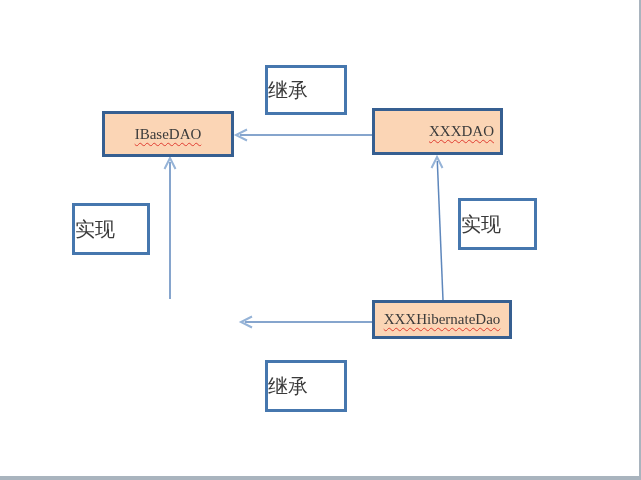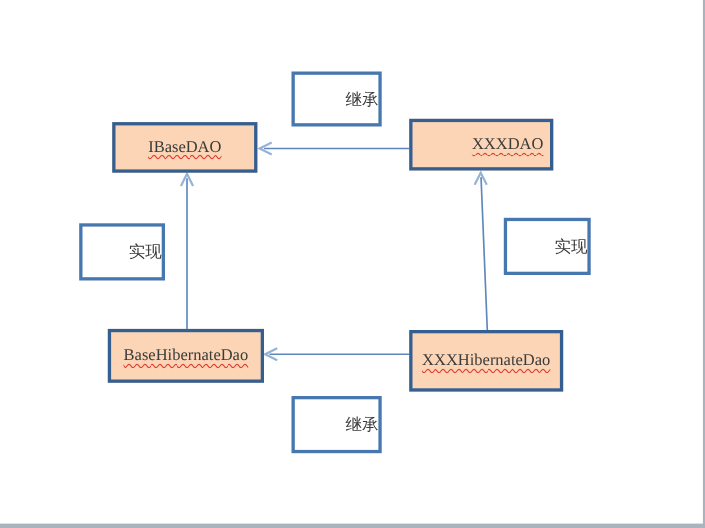--- a/index.html
+++ b/index.html
@@ -43,29 +43,29 @@
     text-decoration-thickness: 1px;
     text-underline-offset: 3px;
   }
   .edge-label {
     position: absolute;
     box-sizing: border-box;
     background: #ffffff;
     border: 3px solid #4677ae;
     display: flex;
     align-items: center;
-    justify-content: flex-end;
-    font-size: 15px;
+    justify-content: flex-start;
+    font-size: 20px;
     color: #3b3b3b;
   }
   
   #node-ibasedao        { left:102px; top:111px; width:132px; height:46px; }
   #node-xxxdao          { left:372px; top:108px; width:131px; height:47px;padding-left:48px; }
   #node-basehibernatedao{ left: 98px; top:299px; width:142px; height:49px; }
-  #node-xxxhibernatedao { left:372px; top:300px; width:140px; height:56px; }
+  #node-xxxhibernatedao { left:372px; top:300px; width:140px; height:39px; }
   
   #label-inherit-top     { left:265px; top: 65px; width:82px; height:50px; }
   #label-implement-left  { left: 72px; top:203px; width:78px; height:52px; }
   #label-implement-right { left:458px; top:198px; width:79px; height:52px; }
   #label-inherit-bottom  { left:265px; top:360px; width:82px; height:52px; }
 </style>
 </head>
 <body>
 
 <div class="canvas">
@@ -94,23 +94,20 @@
   </svg>
 
   <div class="node" id="node-ibasedao">
     <span class="misspelled">IBaseDAO</span>
   </div>
 
   <div class="node" id="node-xxxdao">
     <span class="misspelled">XXXDAO</span>
   </div>
 
-  <div class="node" id="node-basehibernatedao">
-    <span class="misspelled">BaseHibernateDao</span>
-  </div>
 
   <div class="node" id="node-xxxhibernatedao">
     <span class="misspelled">XXXHibernateDao</span>
   </div>
 
   <div class="edge-label" id="label-inherit-top">
     <span>继承</span>
   </div>
 
   <div class="edge-label" id="label-implement-left">

